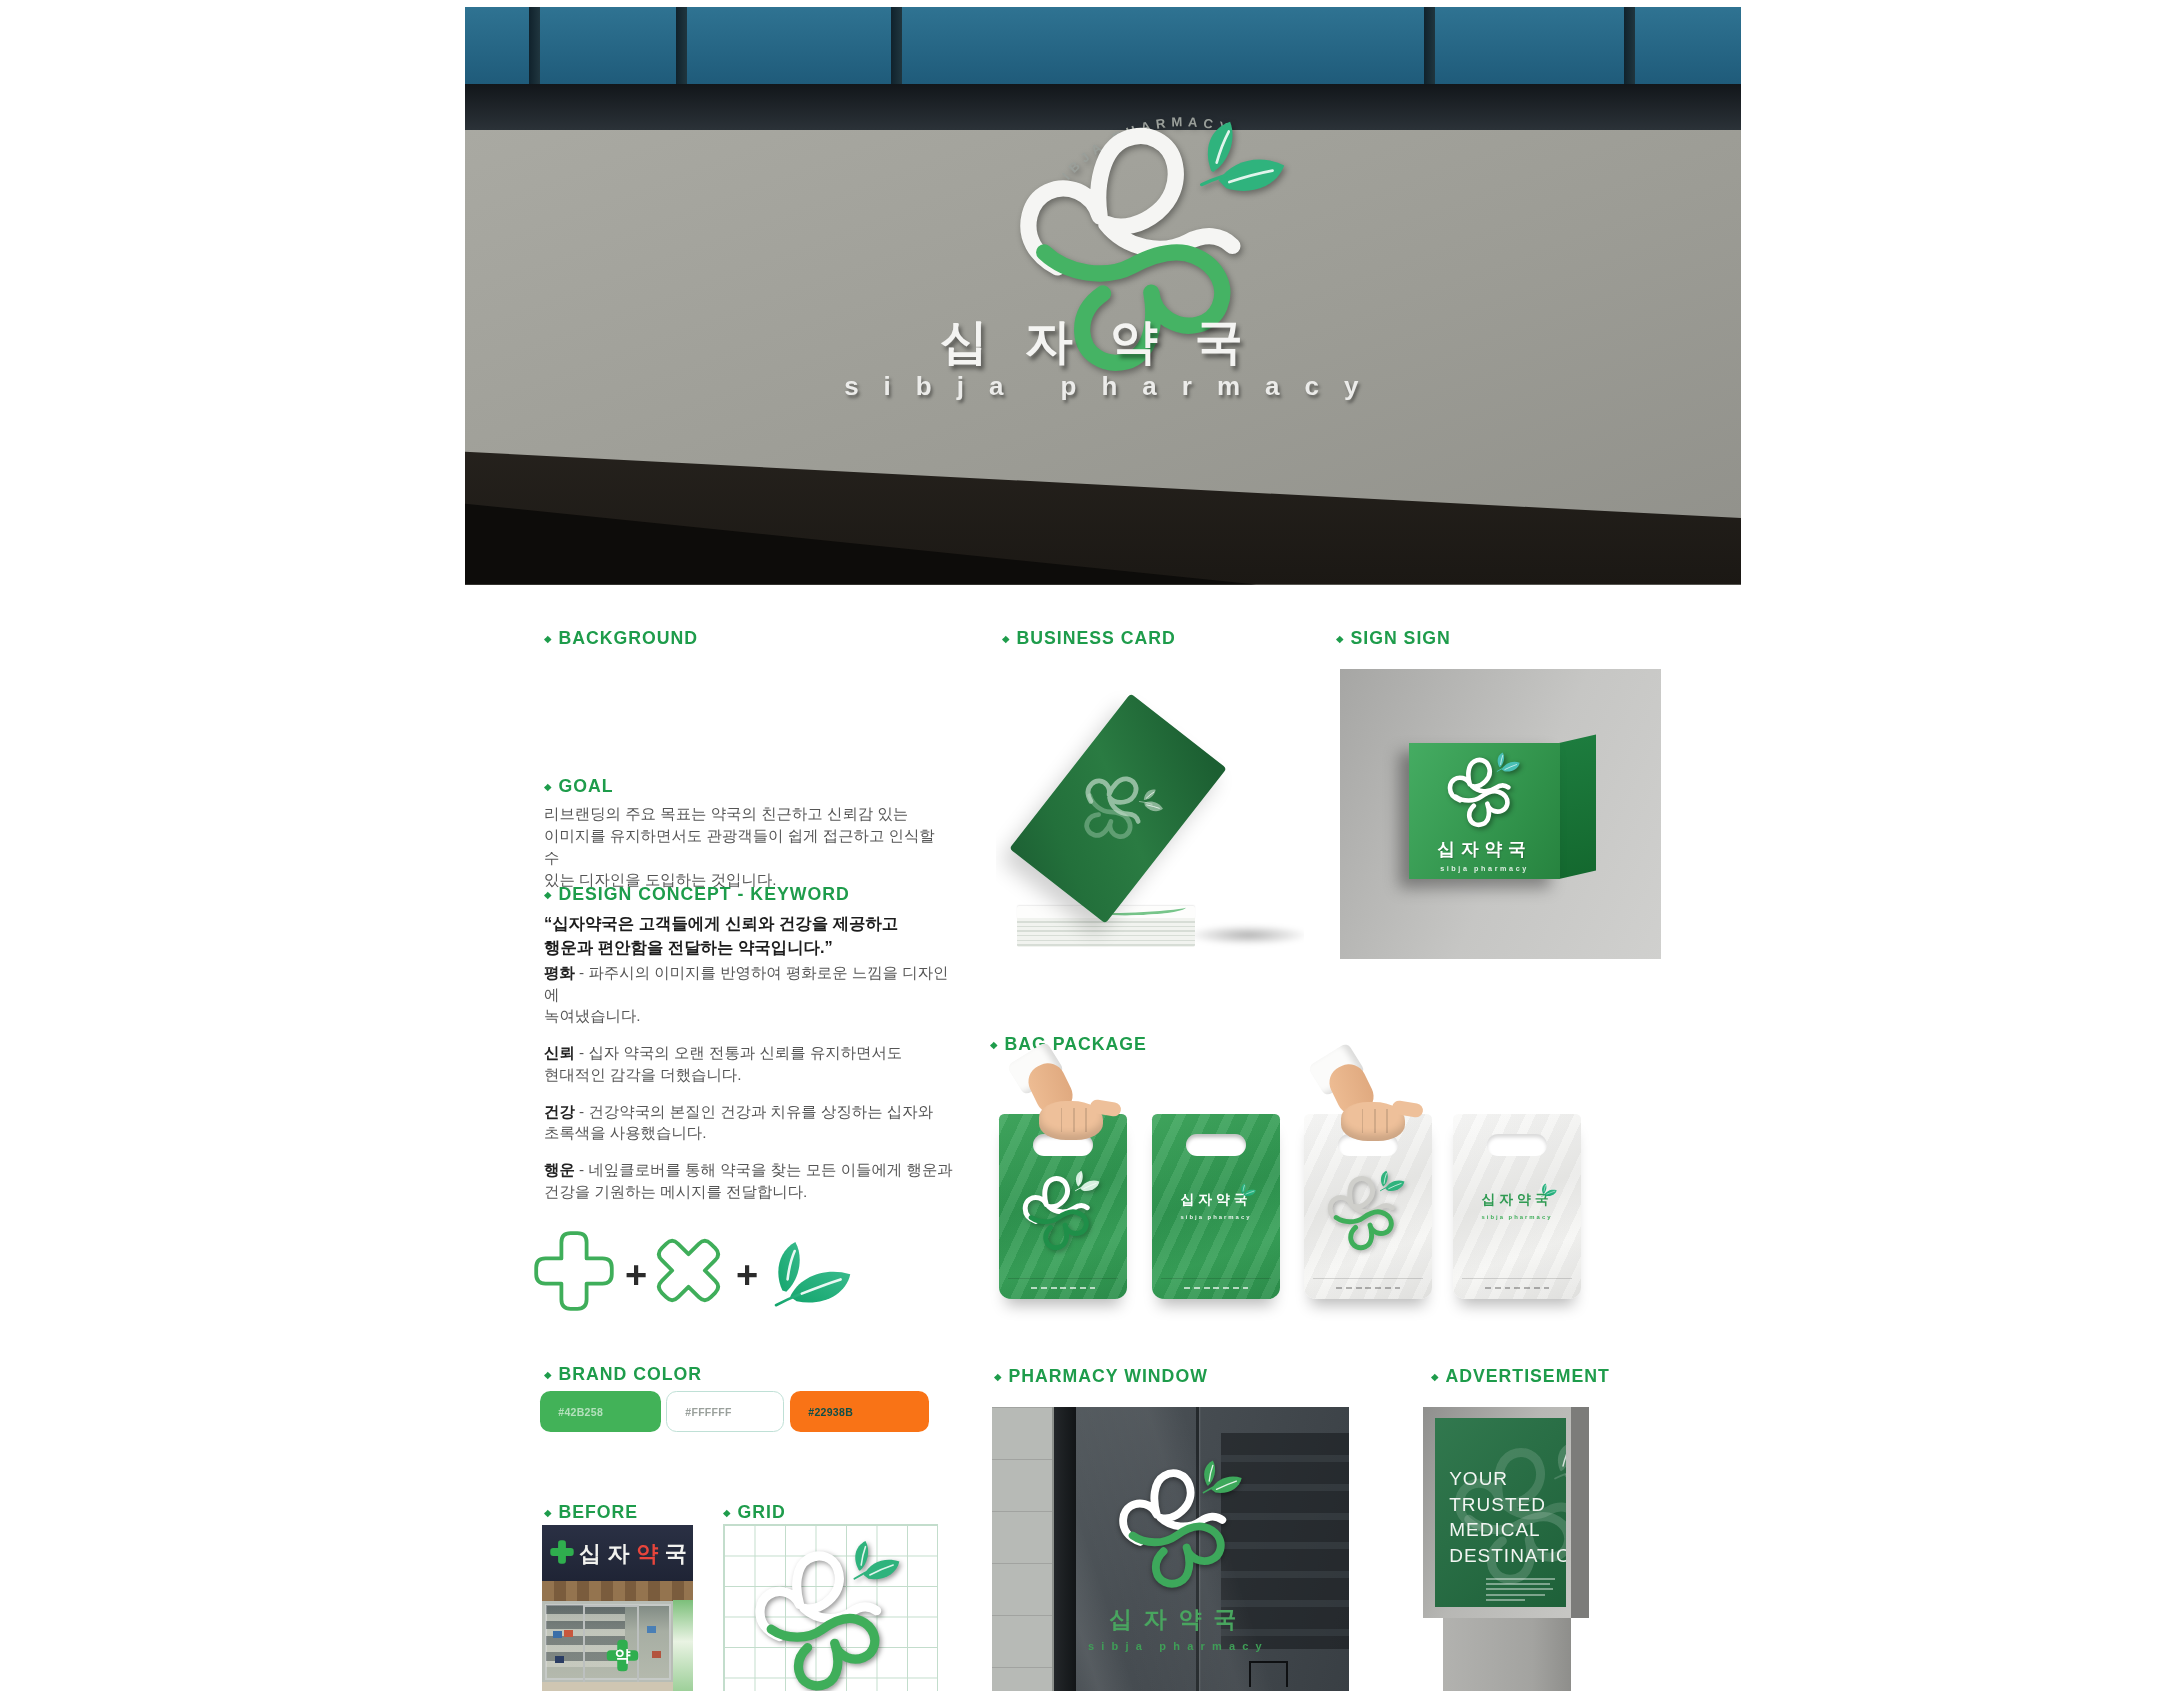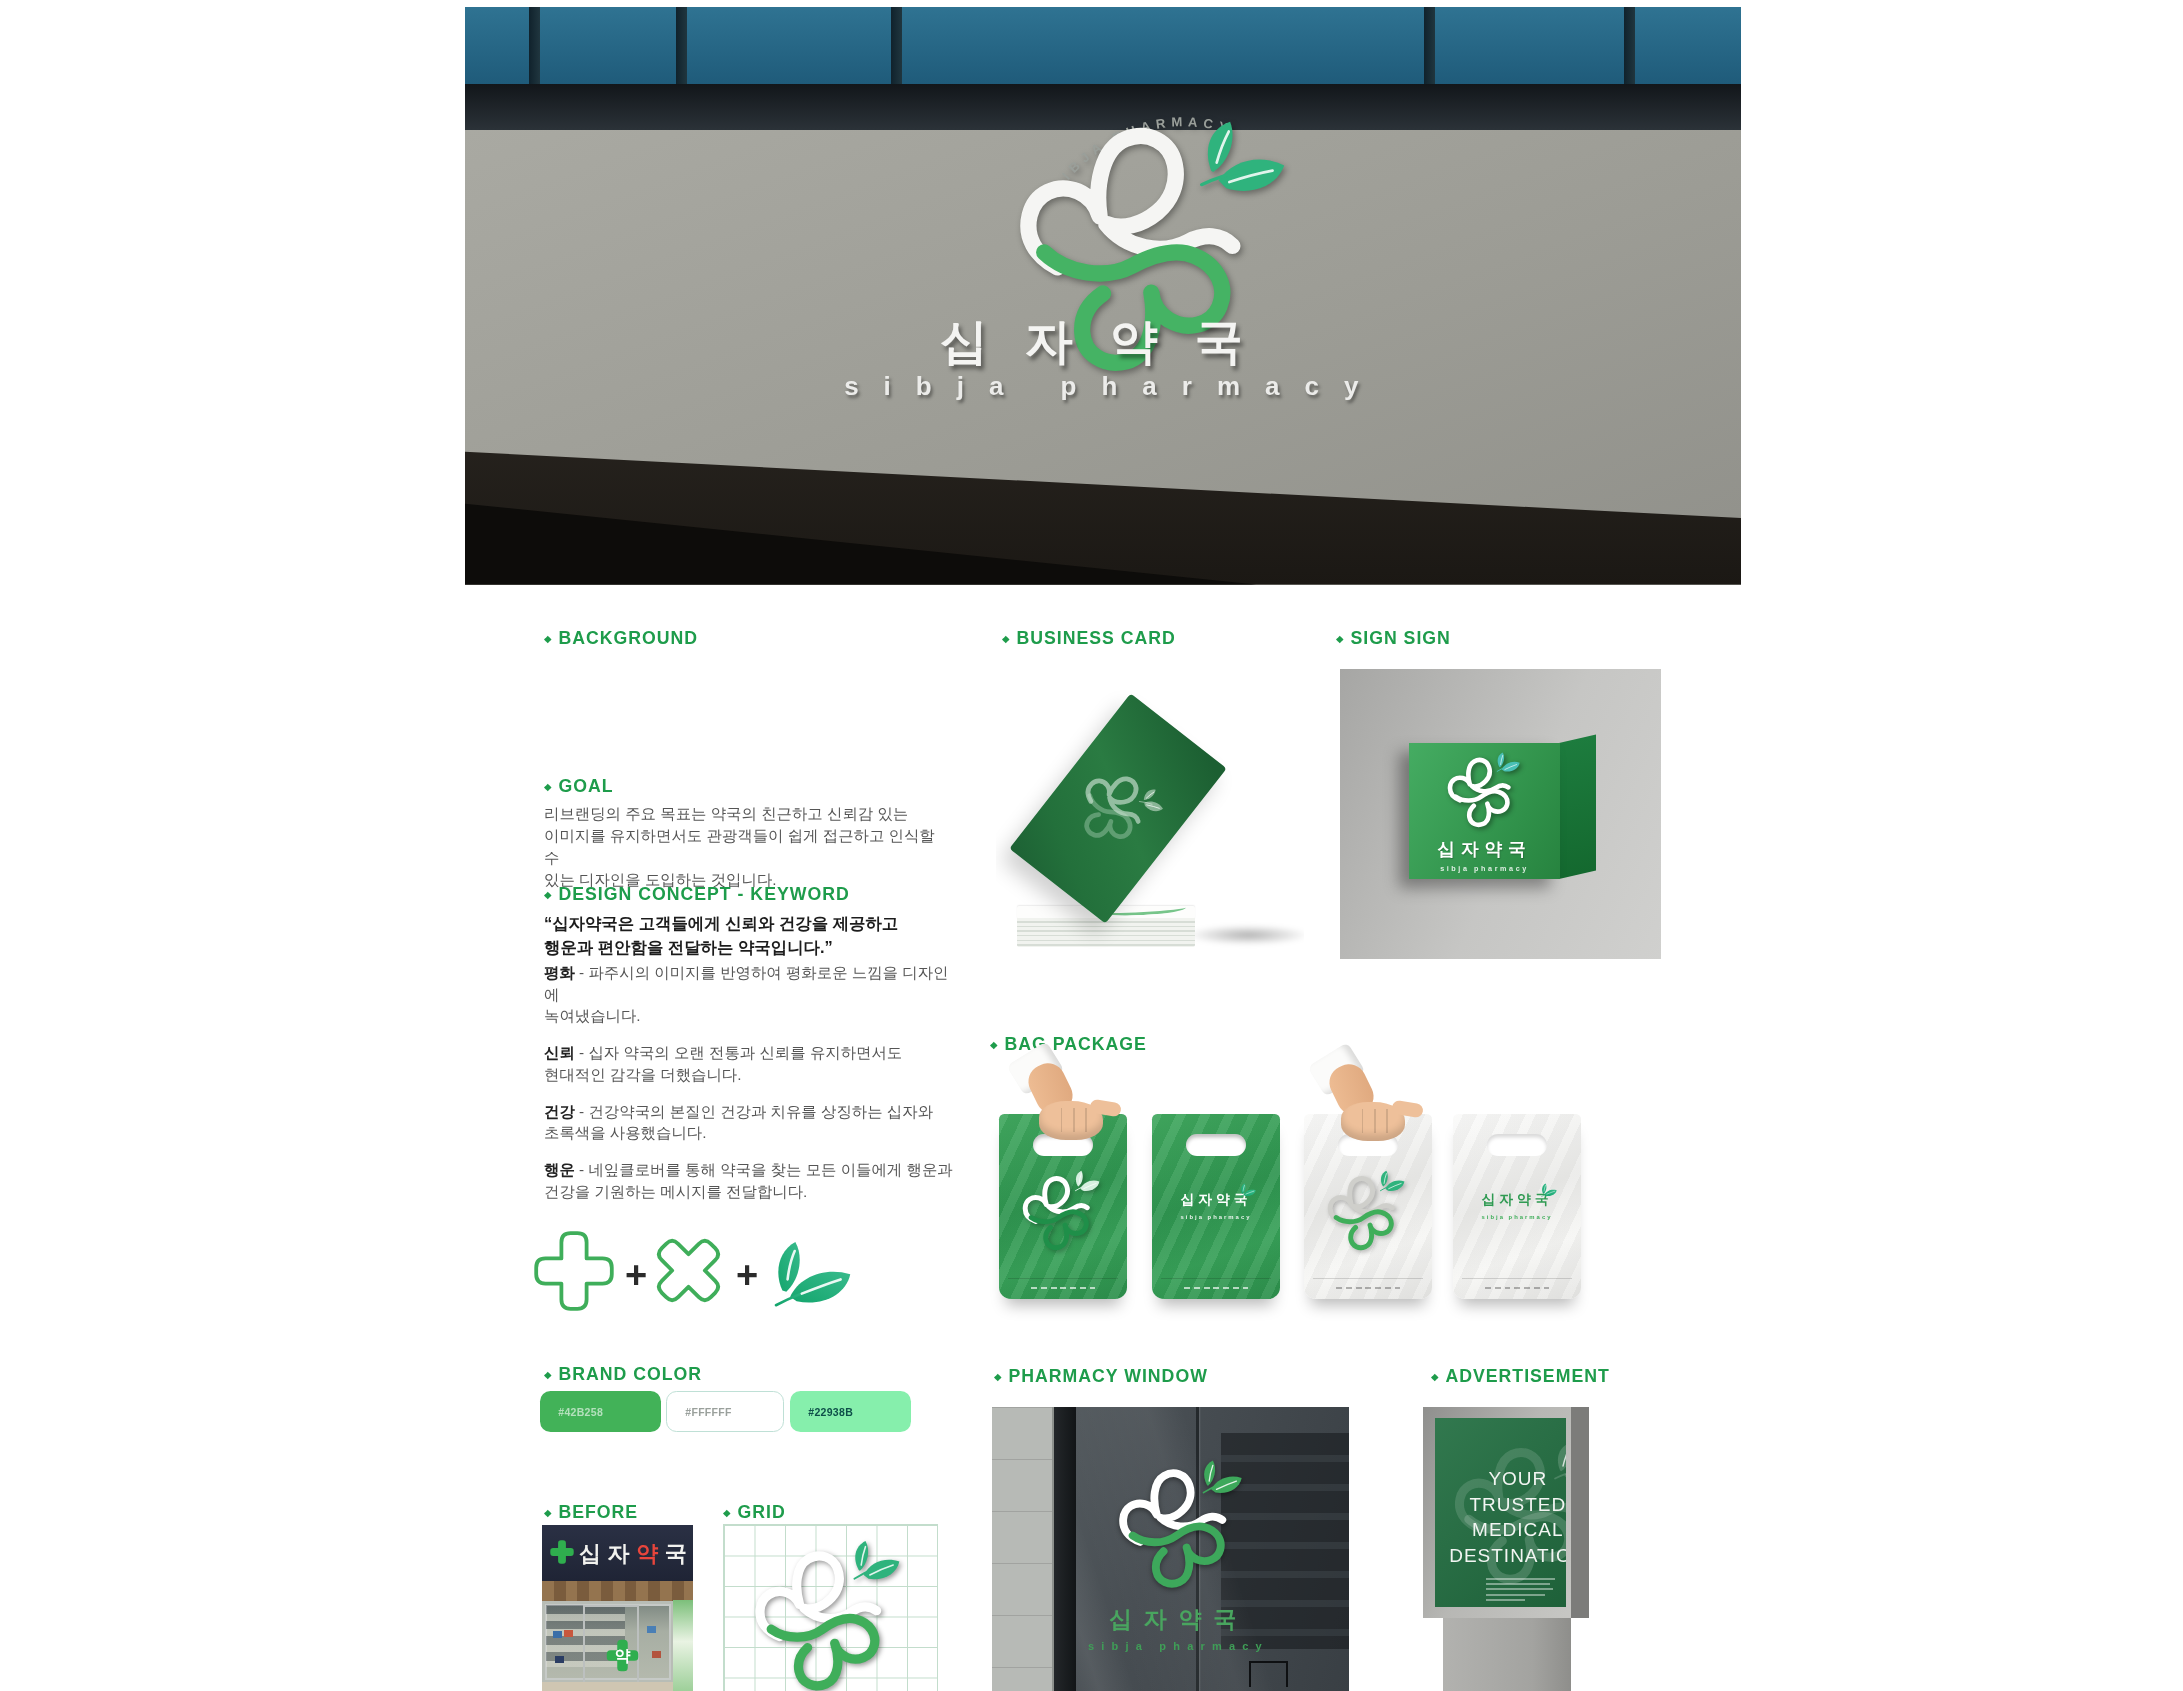--- a/index.html
+++ b/index.html
@@ -161,21 +161,21 @@
   .pw-table{position:absolute;left:257px;top:254px;width:39px;height:26px;border:2.6px solid #0e1012;border-bottom:none;}
 
   
   #ad-pillar{left:1423px;top:1407px;width:166px;height:285px;overflow:hidden;}
   .ad-frame{position:absolute;left:0;top:0;width:166px;height:211px;
             background:linear-gradient(115deg,#8f8f8d,#b7b7b4 45%,#c9c9c6);}
   .ad-frame-side{position:absolute;left:148px;top:0;width:17.7px;height:211px;background:#7c7c7a;}
   .ad-poster{position:absolute;left:11.8px;top:11px;width:131px;height:189px;overflow:hidden;
              background:linear-gradient(135deg,#1e6b3e,#27754682 40%,#1d6t ignore);}
   .ad-poster{background:linear-gradient(135deg,#20704120,#000 0);background-color:#226e41;
-             background-image:linear-gradient(135deg,rgba(255,255,255,.07),rgba(0,0,0,.12));text-align:center;}
+             background-image:linear-gradient(135deg,rgba(255,255,255,.07),rgba(0,0,0,.12));}
   .ad-wm{position:absolute;left:18.3px;top:18.3px;transform:rotate(6deg);opacity:.9;}
   .ad-lines{position:absolute;left:14.4px;top:48px;font-size:19px;line-height:25.5px;font-weight:500;
             letter-spacing:1px;color:#f2f5f2;}
   .ad-bar{position:absolute;height:2px;background:rgba(255,255,255,.42);}
   .ad-pedestal{position:absolute;left:19.7px;top:211px;width:128px;height:74px;
             background:linear-gradient(90deg,#b2b2af,#a3a3a0 70%,#8e8e8b);}
 
   .shadow-soft{filter:drop-shadow(2px 2.6px 2.6px rgba(0,0,0,.4));}
 </style>
 </head>
@@ -285,21 +285,21 @@
   <div class="sec-h" style="left:544px;top:1364px">
     <span class="blt">◆</span><span>BRAND COLOR</span>
   </div>
   <div class="abs" style="left:540px;top:1391px;width:380px;height:41px">
     <div class="swatch" style="left:0;width:121px;background:#42b258;color:rgba(255,255,255,.6)">
         <span>#42B258</span>
       </div>
     <div class="swatch" style="left:126px;width:118px;background:#ffffff;border:1.3px solid #bfe0d6;color:#9aa09c">
         <span>#FFFFFF</span>
       </div>
-    <div class="swatch" style="left:250px;width:121px;background:#86efac;color:#0e4f49">
+    <div class="swatch" style="left:250px;width:139px;background:#f97316;color:#0e4f49">
         <span>#22938B</span>
       </div>
   </div>
 
   <div class="sec-h" style="left:544px;top:1502px">
     <span class="blt">◆</span><span>BEFORE</span>
   </div>
   <div id="before-img" class="abs">
     <div class="bf-sign">
       <svg style="position:absolute;left:6.6px;top:14.4px;width:26px;height:26px;--cfill:#2fae4e;--cstroke:transparent;--cw:0" viewBox="0 0 200 200">

